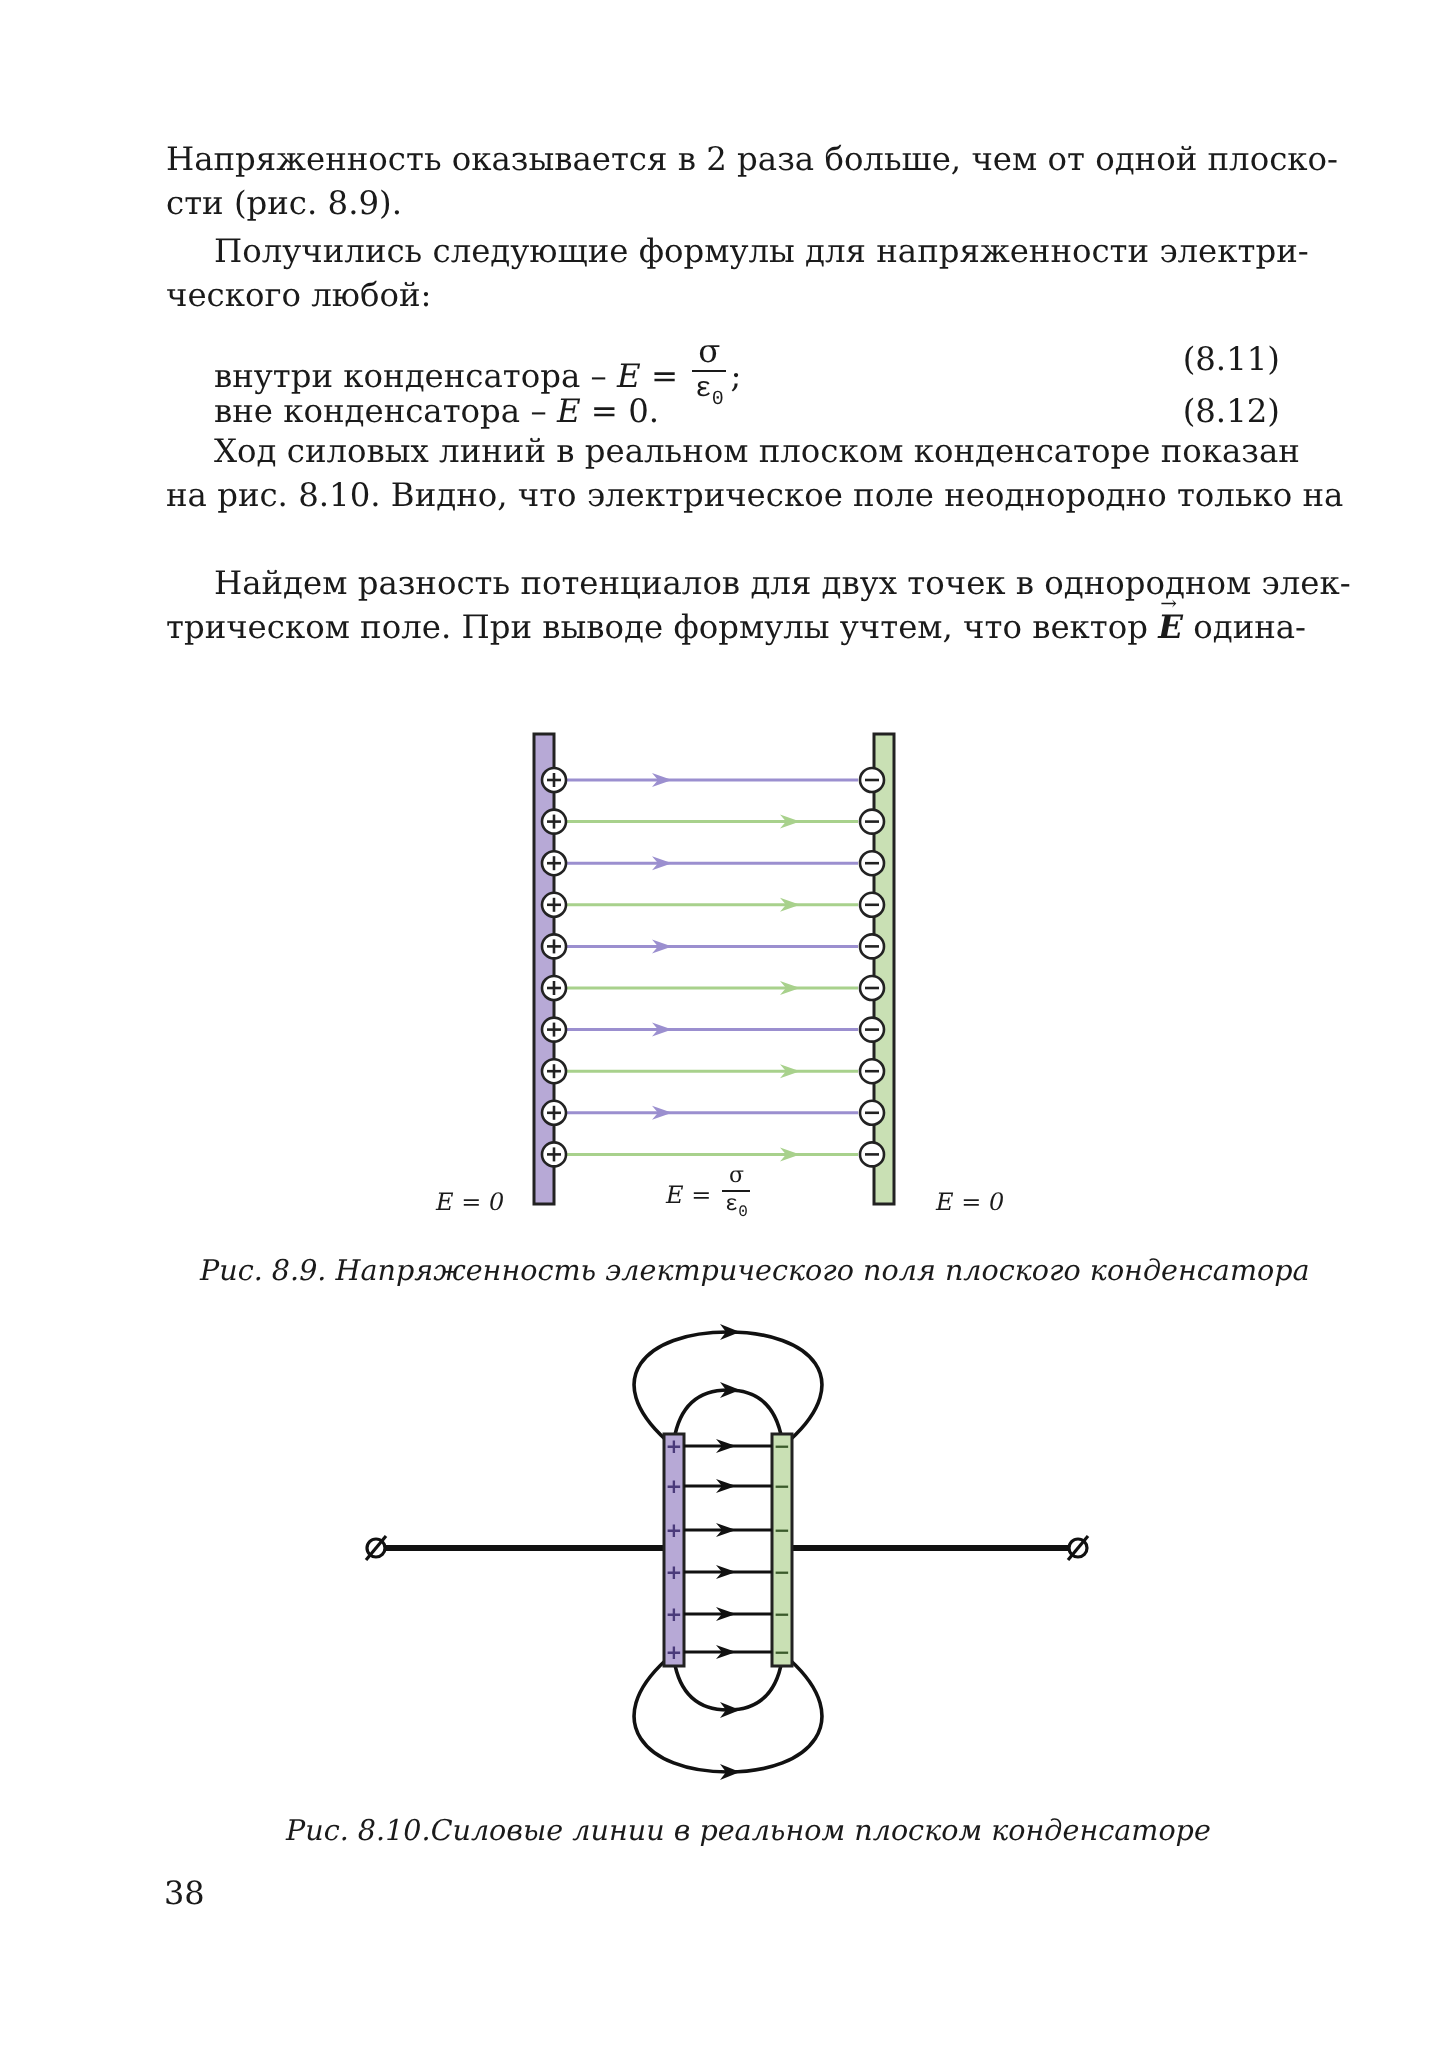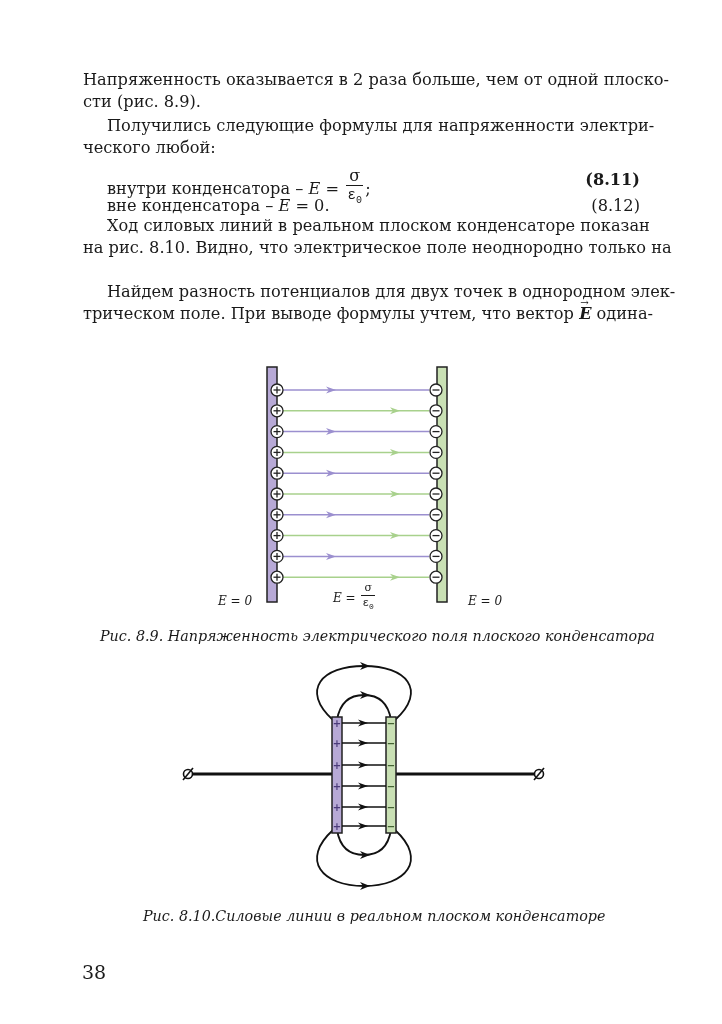--- a/index.html
+++ b/index.html
@@ -12,40 +12,40 @@
   .formula { position: absolute; left: 107px; width: 533px; font-size: 16.2px; height: 22px; }
   .formula .eqno { position: absolute; right: 0; top: 0; }
   .frac { display: inline-block; vertical-align: middle; text-align: center; margin: 0 2px; position: relative; top: -1px; }
   .frac .num { display: block; border-bottom: 1px solid #1a1a1a; padding: 0 3px; line-height: 18px; }
   .frac .den { display: block; line-height: 18px; font-family: Liberation Mono, monospace; font-size: 14px; }
   .den sub { font-size: 10px; }
   i.var { font-style: italic; }
   .fig { position: absolute; left: 0; top: 0; }
   .caption { position: absolute; font-style: italic; font-size: 14.3px; white-space: nowrap; }
   .flabel { position: absolute; font-size: 12px; font-family: "DejaVu Serif", serif; white-space: nowrap; }
-  .pageno { position: absolute; left: 82px; top: 937px; font-size: 19px; margin-top: 24px; }
+  .pageno { position: absolute; left: 82px; top: 937px; font-size: 16px; }
   .vec { position: relative; display: inline-block; font-style: italic; font-weight: bold; }
   .vec::before { content: "\2192"; position: absolute; top: -11px; left: 1px; font-size: 10px; font-style: normal; font-weight: normal; }
 </style>
 </head>
 <body>
 
 <div class="text" style="top:69px;">
   <span class="line">Напряженность оказывается в 2 раза больше, чем от одной плоско-</span>
   <span class="line last">сти (рис. 8.9).</span>
 </div>
 
 <div class="text" style="top:115px;">
   <span class="line indent">Получились следующие формулы для напряженности электри-</span>
   <span class="line last">ческого любой:</span>
 </div>
 
 <div class="formula" style="top:158px;margin-top:10px;">
   <span>внутри конденсатора – </span><i class="var">E</i><span> = </span><span class="frac"><span class="num">σ</span><span class="den"><span>ε</span><sub>0</sub></span></span><span>;</span>
-  <span class="eqno" style="top:2px;font-weight:bold;">(8.11)</span>
+  <span class="eqno" style="top:2px;">(8.11)</span>
 </div>
 
 <div class="formula" style="top:196px;">
   <span>вне конденсатора –  </span><i class="var">E</i><span> = 0.</span>
   <span class="eqno">(8.12)</span>
 </div>
 
 <div class="text" style="top:215px;">
   <span class="line indent">Ход силовых линий в реальном плоском конденсаторе показан</span>
   <span class="line">на рис. 8.10. Видно, что электрическое поле неоднородно только на</span>

